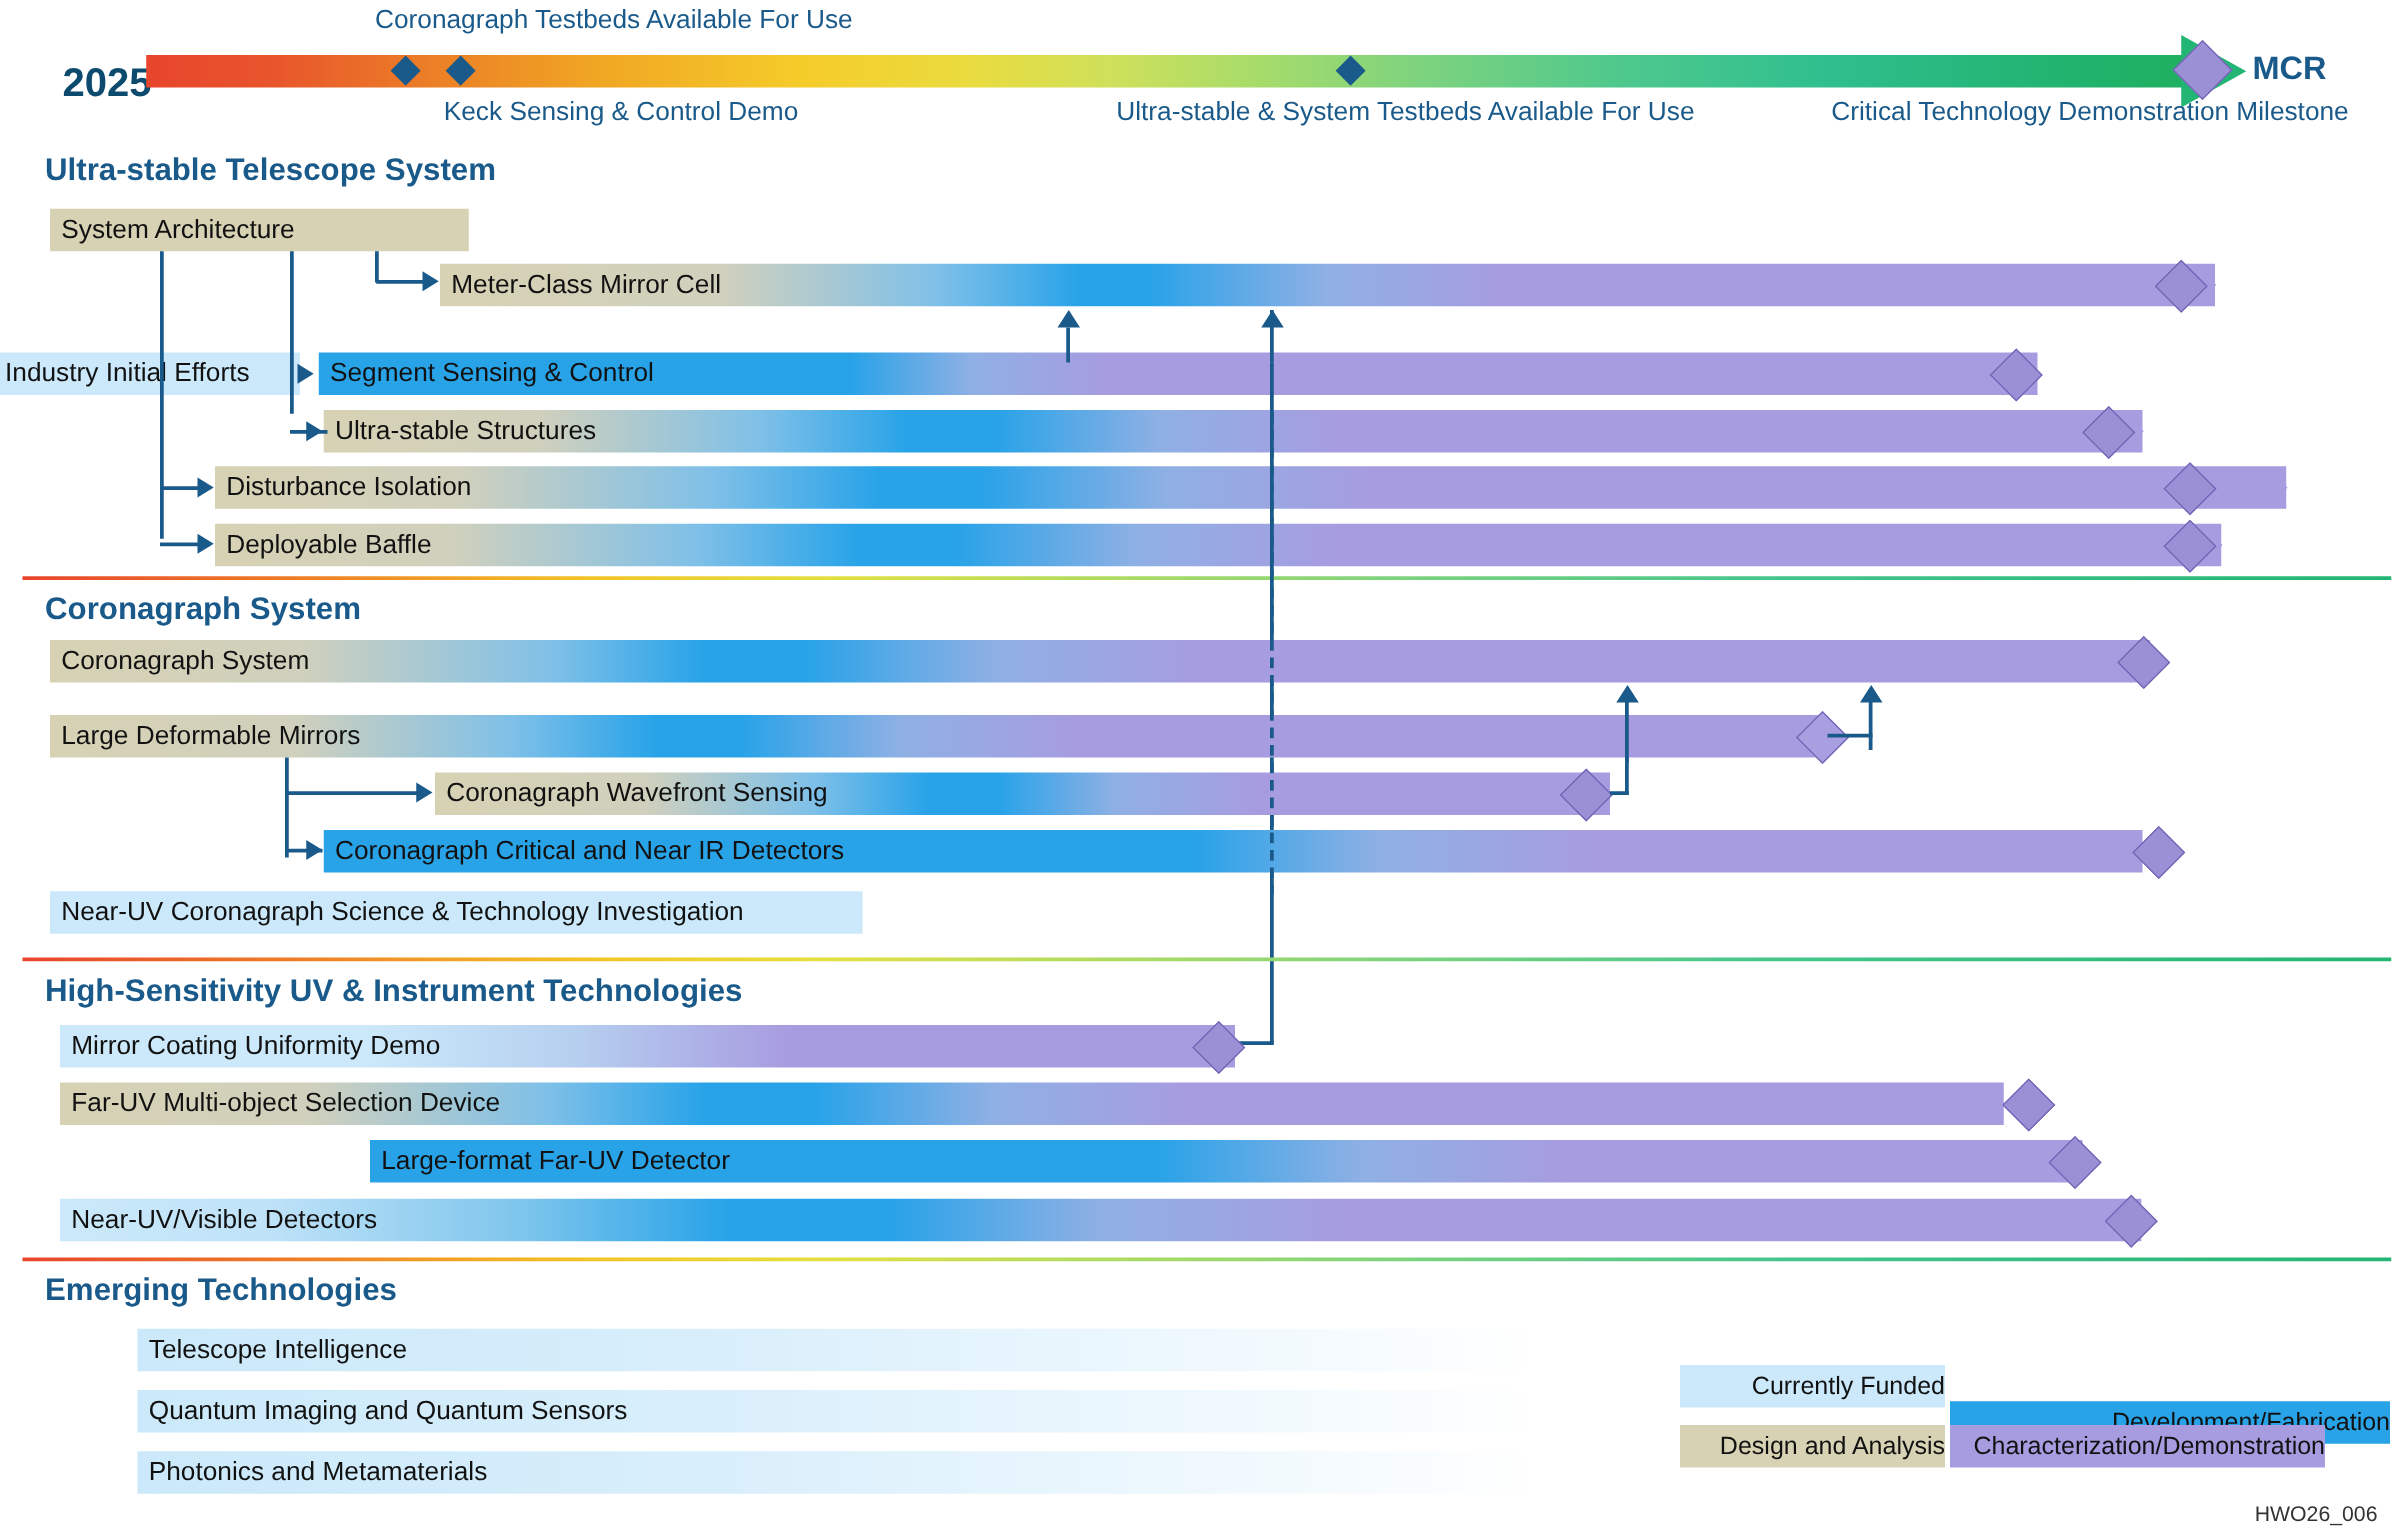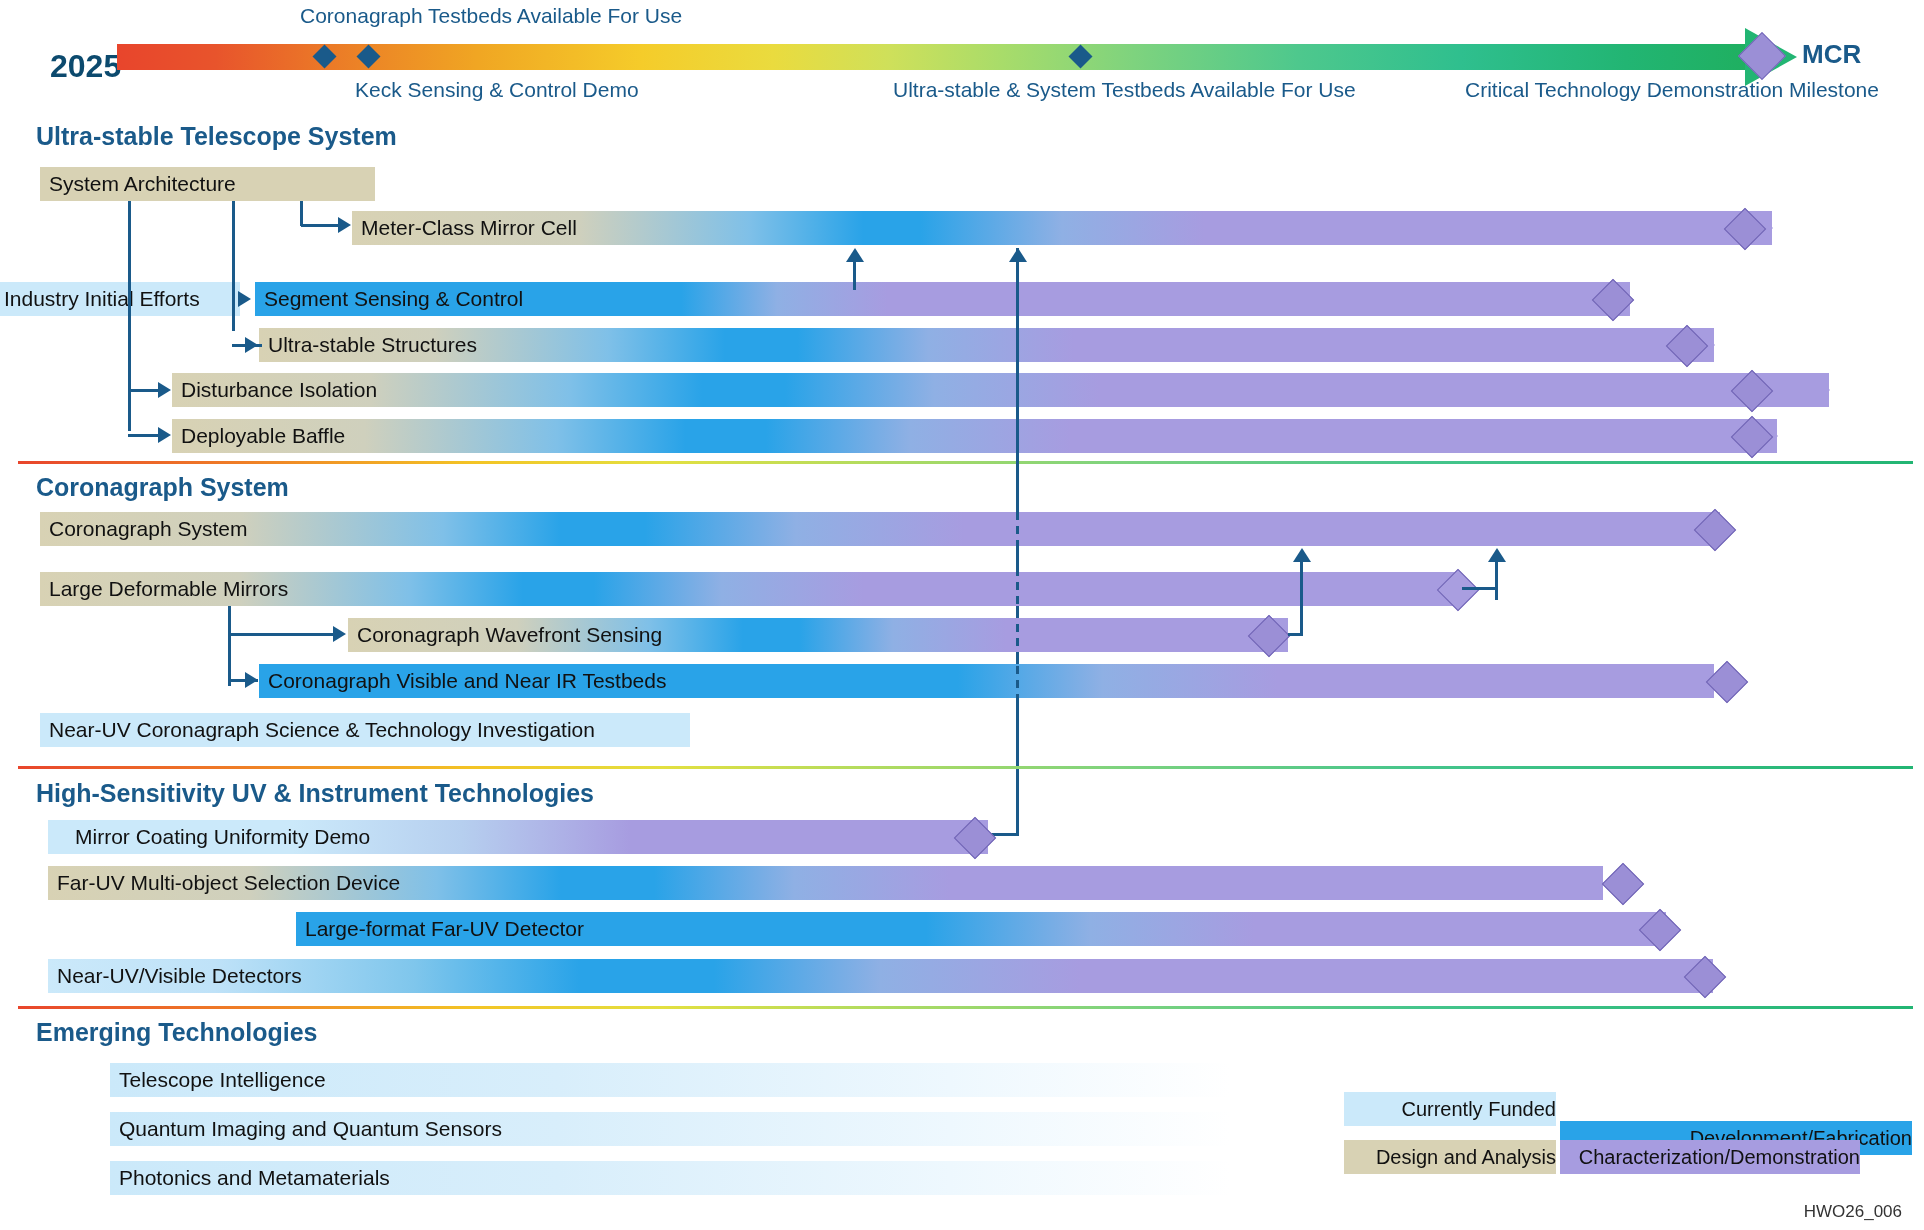--- a/index.html
+++ b/index.html
@@ -235,21 +235,21 @@
   <div class="bar" style="left:348px; top:618px; width:940px;
        background:linear-gradient(to right,#d8d2b4 0%, #cfd0bd 18%, #7fc0e8 32%, #29a3e8 42%, #29a3e8 48%, #8fb0e4 58%, #a79ce0 70%, #a79ce0 100%);">
     <span class="cap" style="border-left:17px solid #a79ce0;"></span>
     <span class="bar-label">Coronagraph Wavefront Sensing</span>
   </div>
   <div class="diamond bar-dia" style="left:1254px; top:621px;"></div>
 
   <div class="bar" style="left:259px; top:664px; width:1455px;
        background:linear-gradient(to right,#29a3e8 0%, #29a3e8 48%, #8fb0e4 58%, #a79ce0 70%, #a79ce0 100%);">
     <span class="cap" style="border-left:17px solid #a79ce0;"></span>
-    <span class="bar-label">Coronagraph Visible and Near IR Testbeds</span>
+    <span class="bar-label">Coronagraph Critical and Near IR Detectors</span>
   </div>
   <div class="diamond bar-dia" style="left:1712px; top:667px;"></div>
 
   <div class="bar" style="left:40px; top:713px; width:650px; background:#cbe9fa;">
     <span class="bar-label">Near-UV Coronagraph Science &amp; Technology Investigation</span>
   </div>
 
   <div class="vline" style="left:228px; top:606px; height:80px;"></div>
   <div class="hline" style="left:228px; top:633px; width:110px;"></div>
   <div class="arr-r" style="left:333px; top:626px;"></div>
@@ -265,21 +265,21 @@
   <div class="hline" style="left:1462px; top:587px; width:36px;"></div>
   <div class="arr-u" style="left:1488px; top:548px;"></div>
 
   <div class="dash-v" style="left:1016px; top:330px; height:385px;"></div>
 
   <div class="sep" style="top:766px;"></div>
 
   <div class="sec-title" style="left:36px; top:779px;">High-Sensitivity UV &amp; Instrument Technologies</div>
 
   <div class="bar" style="left:48px; top:820px; width:940px;
-       background:linear-gradient(to right,#cbe9fa 0%, #cbe9fa 26%, #b6cfef 44%, #a79ce0 62%, #a79ce0 100%);padding-left:18px;">
+       background:linear-gradient(to right,#cbe9fa 0%, #cbe9fa 26%, #b6cfef 44%, #a79ce0 62%, #a79ce0 100%);">
     <span class="bar-label">Mirror Coating Uniformity Demo</span>
   </div>
   <div class="diamond bar-dia" style="left:960px; top:823px;"></div>
 
   <div class="bar" style="left:48px; top:866px; width:1555px;
        background:linear-gradient(to right,#d8d2b4 0%, #cfd0bd 13%, #7fc0e8 25%, #29a3e8 33%, #29a3e8 39%, #8fb0e4 48%, #a79ce0 58%, #a79ce0 100%);">
     <span class="cap" style="border-left:17px solid #a79ce0;"></span>
     <span class="bar-label">Far-UV Multi-object Selection Device</span>
   </div>
   <div class="diamond bar-dia" style="left:1608px; top:869px;"></div>

